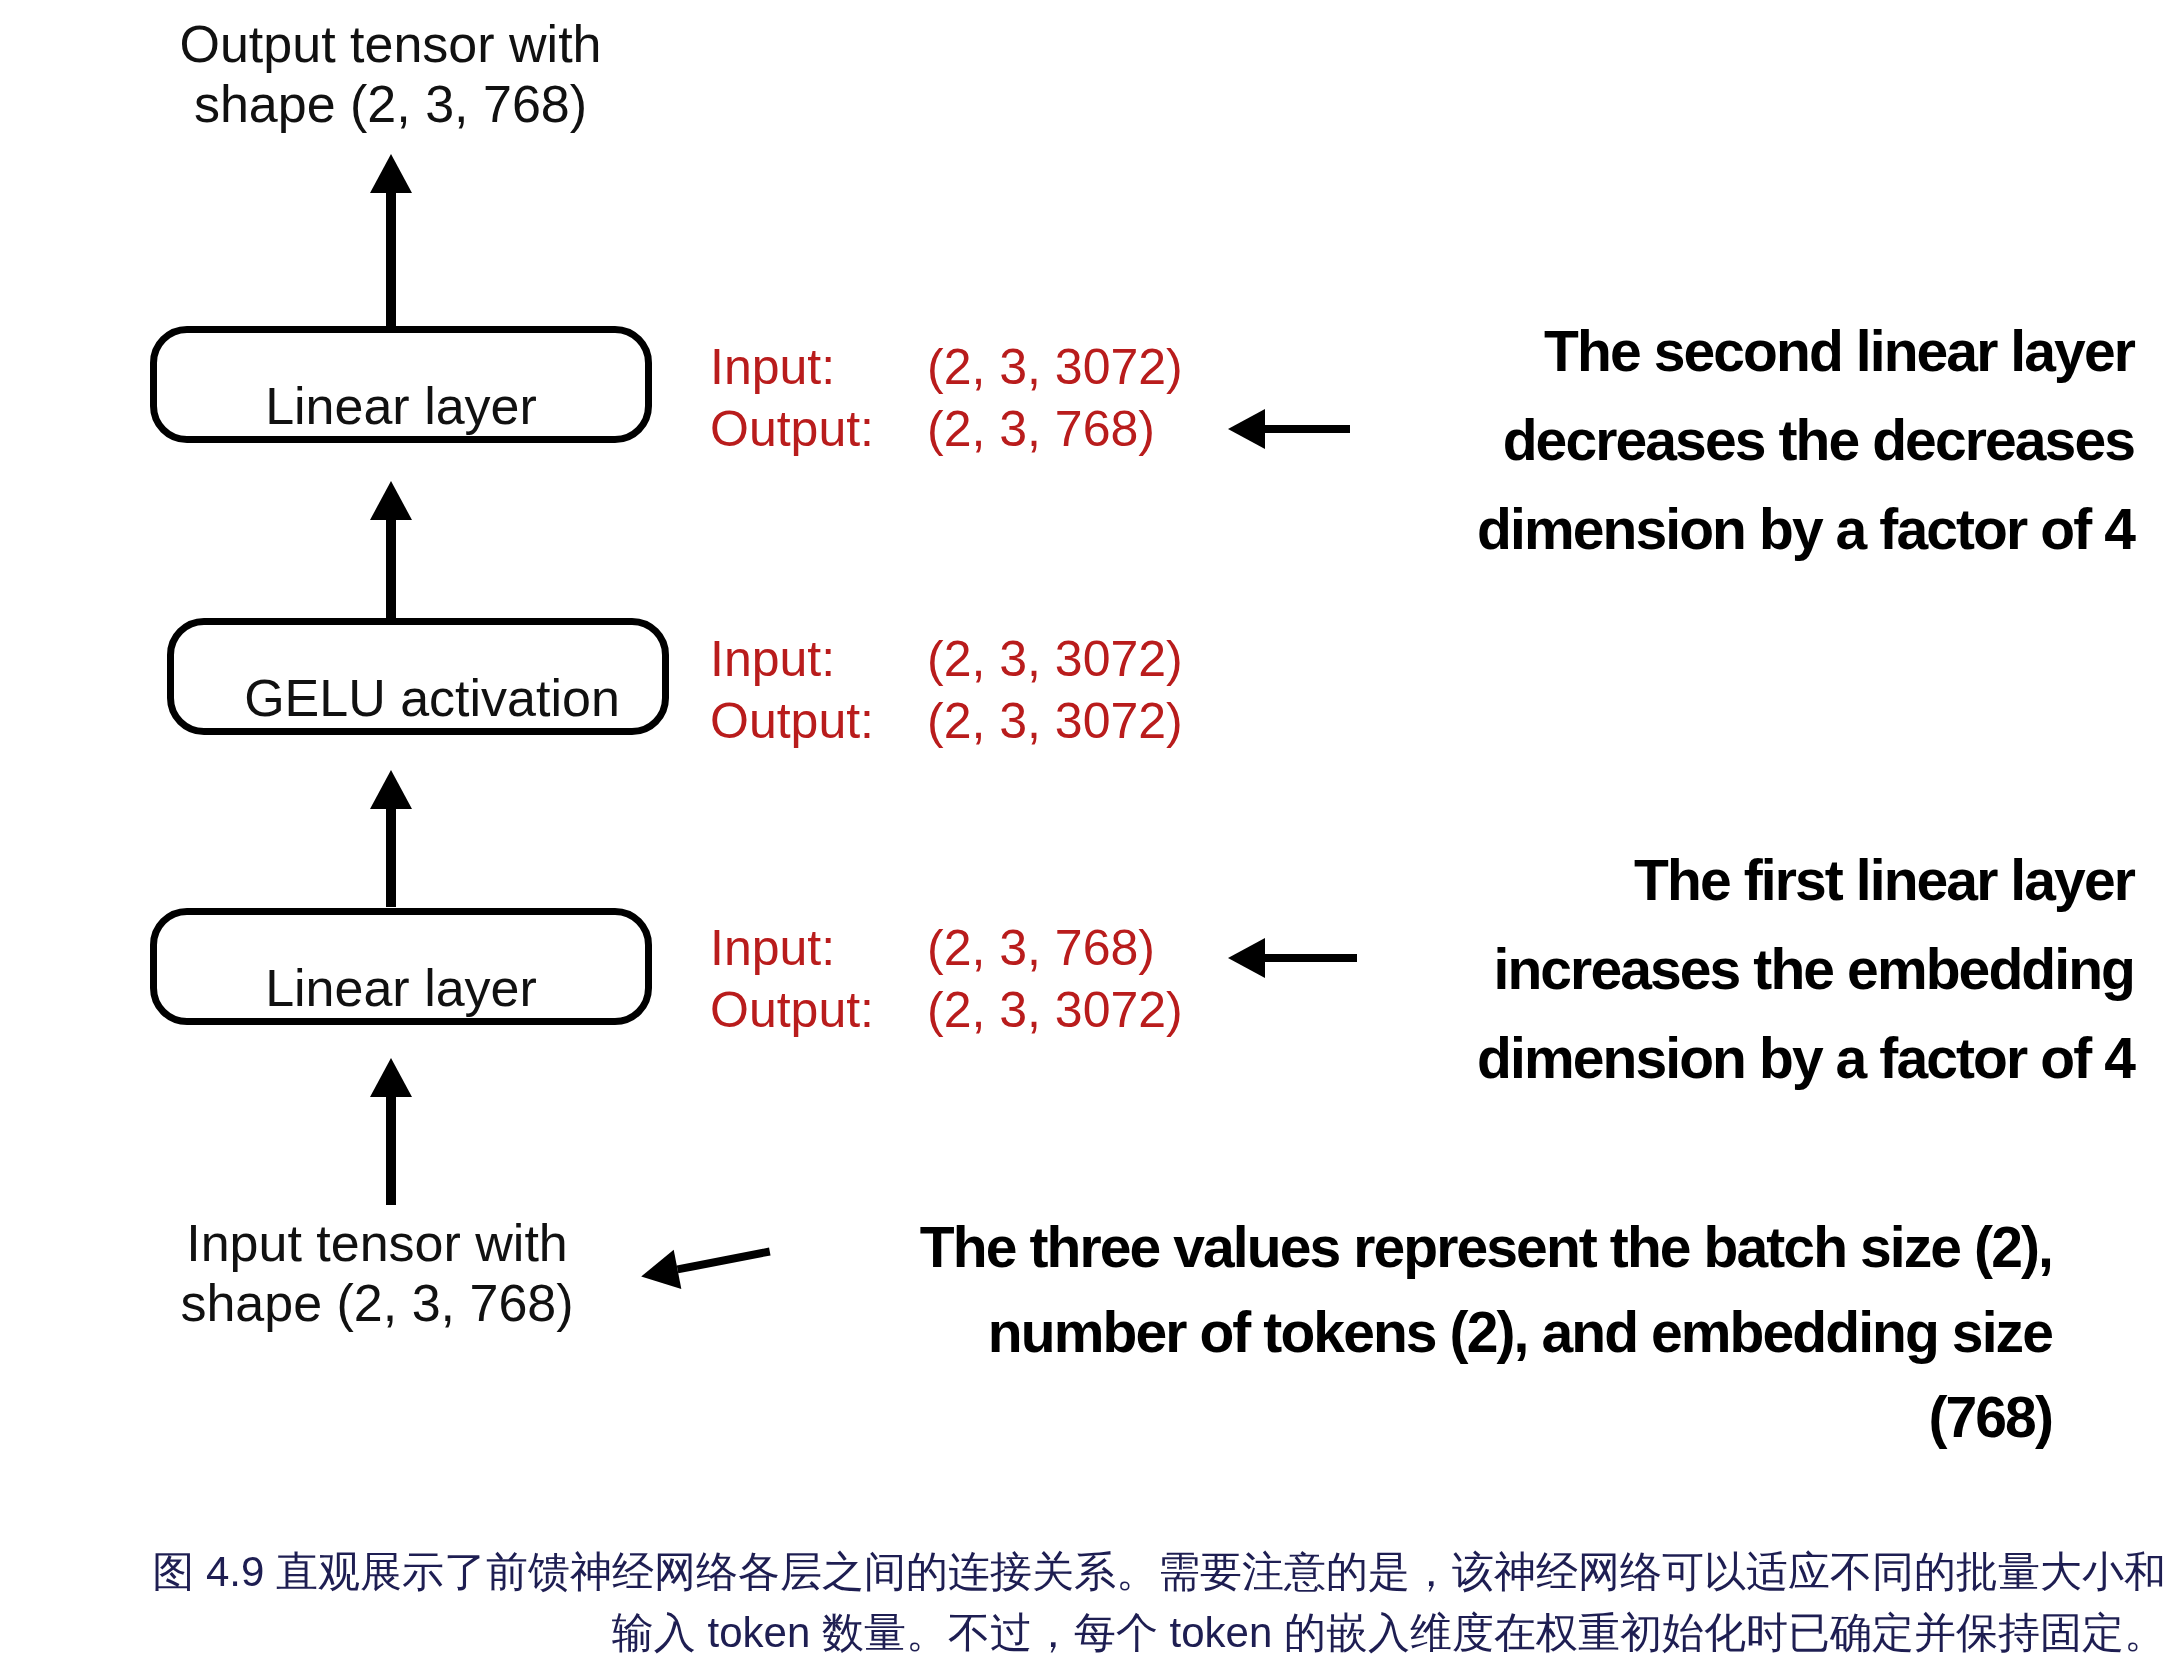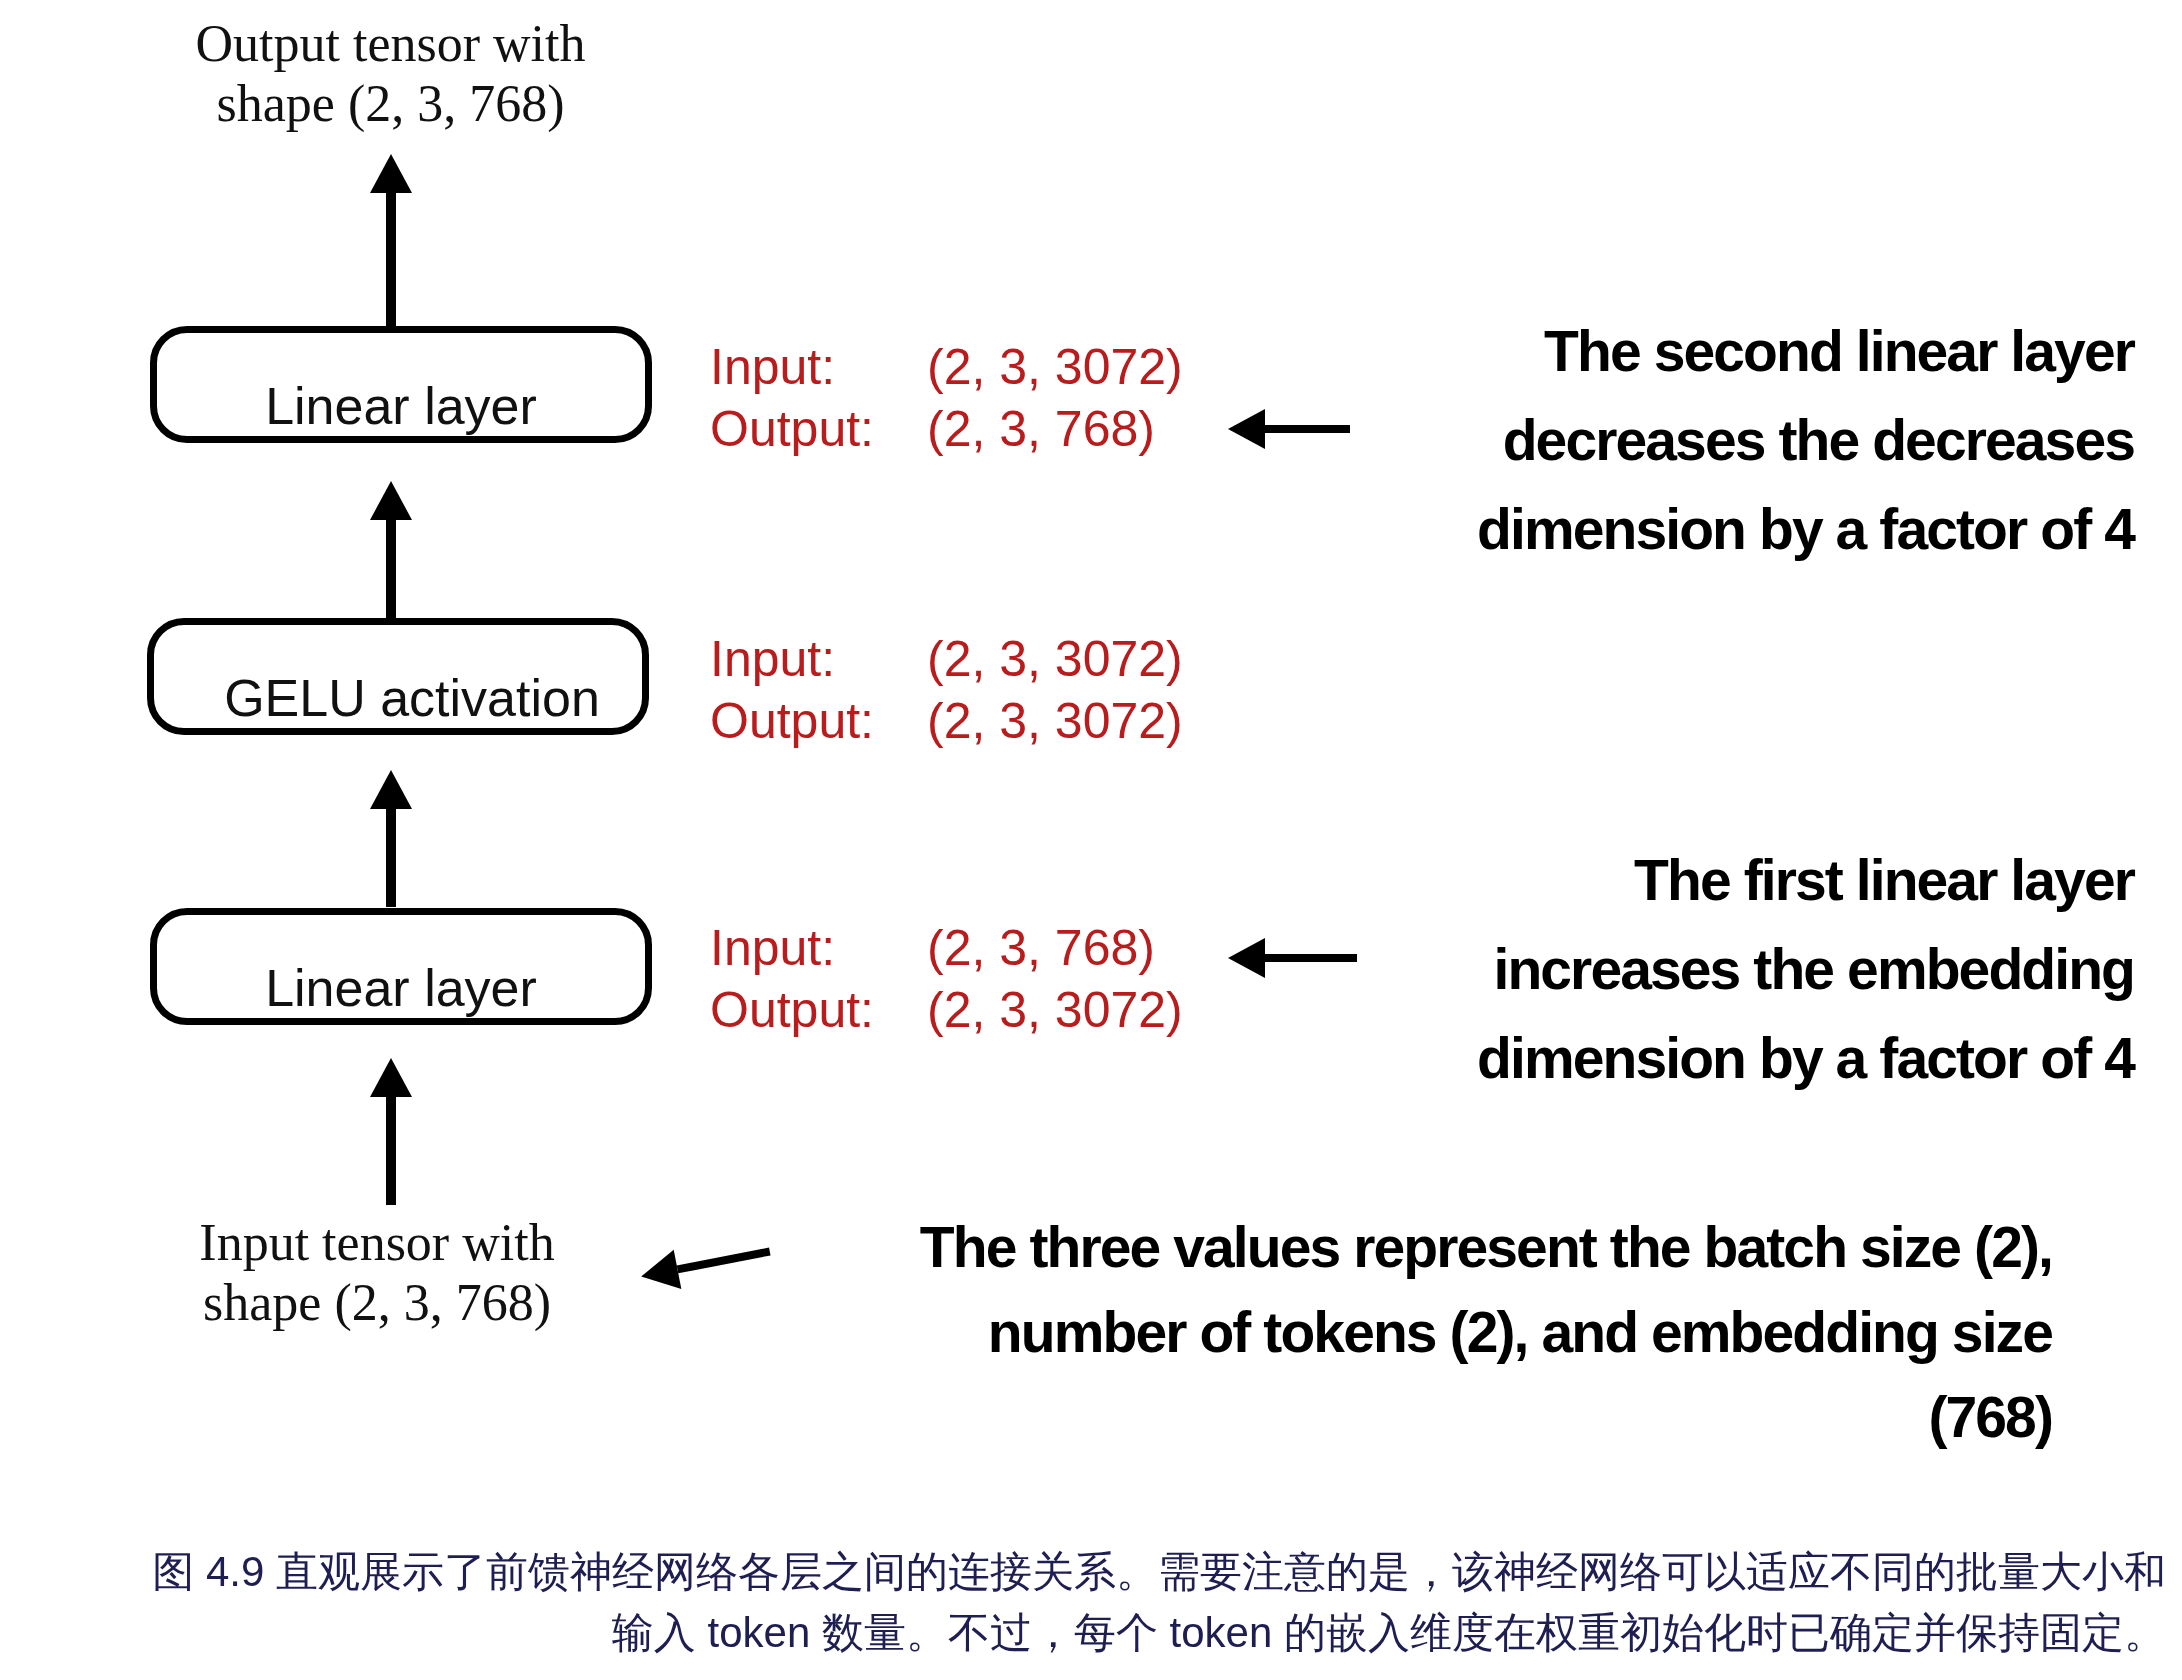--- a/index.html
+++ b/index.html
@@ -12,21 +12,20 @@
     color:#111111;
     overflow:hidden;
   }
   
   .dlabel{
     position:absolute;
     font-size:52px;
     line-height:60px;
     text-align:center;
     color:#111111;
-    font-family:Liberation Serif, serif;
   }
   .node{
     position:absolute;
     box-sizing:border-box;
     width:502px;
     height:117px;
     border:7.7px solid #000000;
     border-radius:37px;
     background:#ffffff;
     display:flex;
@@ -122,21 +121,21 @@
     <div>The second linear layer</div>
     <div>decreases the decreases</div>
     <div>dimension by a factor of 4</div>
   </div>
 
   <div class="varrow" style="left:370px;top:481px;">
     <div class="head"></div>
     <div class="shaft" style="height:98px;"></div>
   </div>
 
-  <div class="node" style="left:147px;top:618px;padding-left:28px;">
+  <div class="node" style="left:167px;top:618px;padding-left:28px;">
     <span>GELU activation</span>
   </div>
 
   <div class="io" style="top:628px;">
     <div class="io-row">
       <span class="io-label">Input:</span>
       <span>(2, 3, 3072)</span>
     </div>
     <div class="io-row">
       <span class="io-label">Output:</span>

